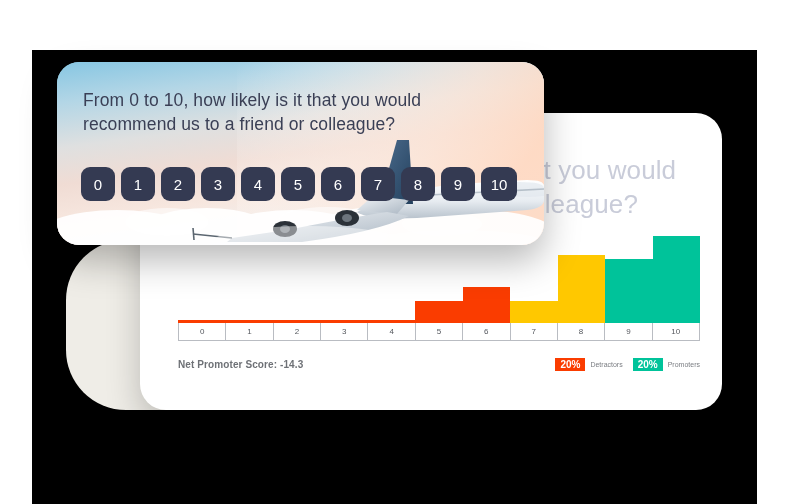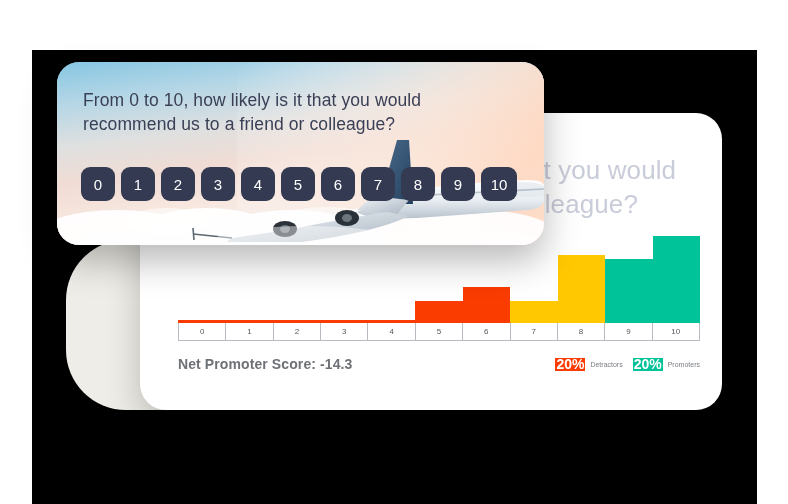--- a/index.html
+++ b/index.html
@@ -100,21 +100,21 @@
 
   
   .chart-footer {
     position: absolute;
     left: 38px; top: 243px;
     width: 522px; height: 16px;
     display: flex;
     align-items: center;
   }
   .nps-score {
-    font-size: 14px;
+    font-size: 10px;
     font-weight: bold;
     color: #6e7176;
     letter-spacing: 0.1px;
   }
   .legend {
     margin-left: auto;
     display: flex;
     align-items: center;
     gap: 10px;
   }
@@ -122,21 +122,21 @@
     display: flex;
     align-items: center;
     gap: 5px;
   }
   .legend-chip {
     display: inline-flex;
     align-items: center;
     justify-content: center;
     width: 30px; height: 13px;
     color: #ffffff;
-    font-size: 14px;
+    font-size: 10px;
     font-weight: bold;
   }
   .legend-label {
     font-size: 7px;
     color: #7a7d82;
   }
 
   
   .survey-card {
     position: absolute;

